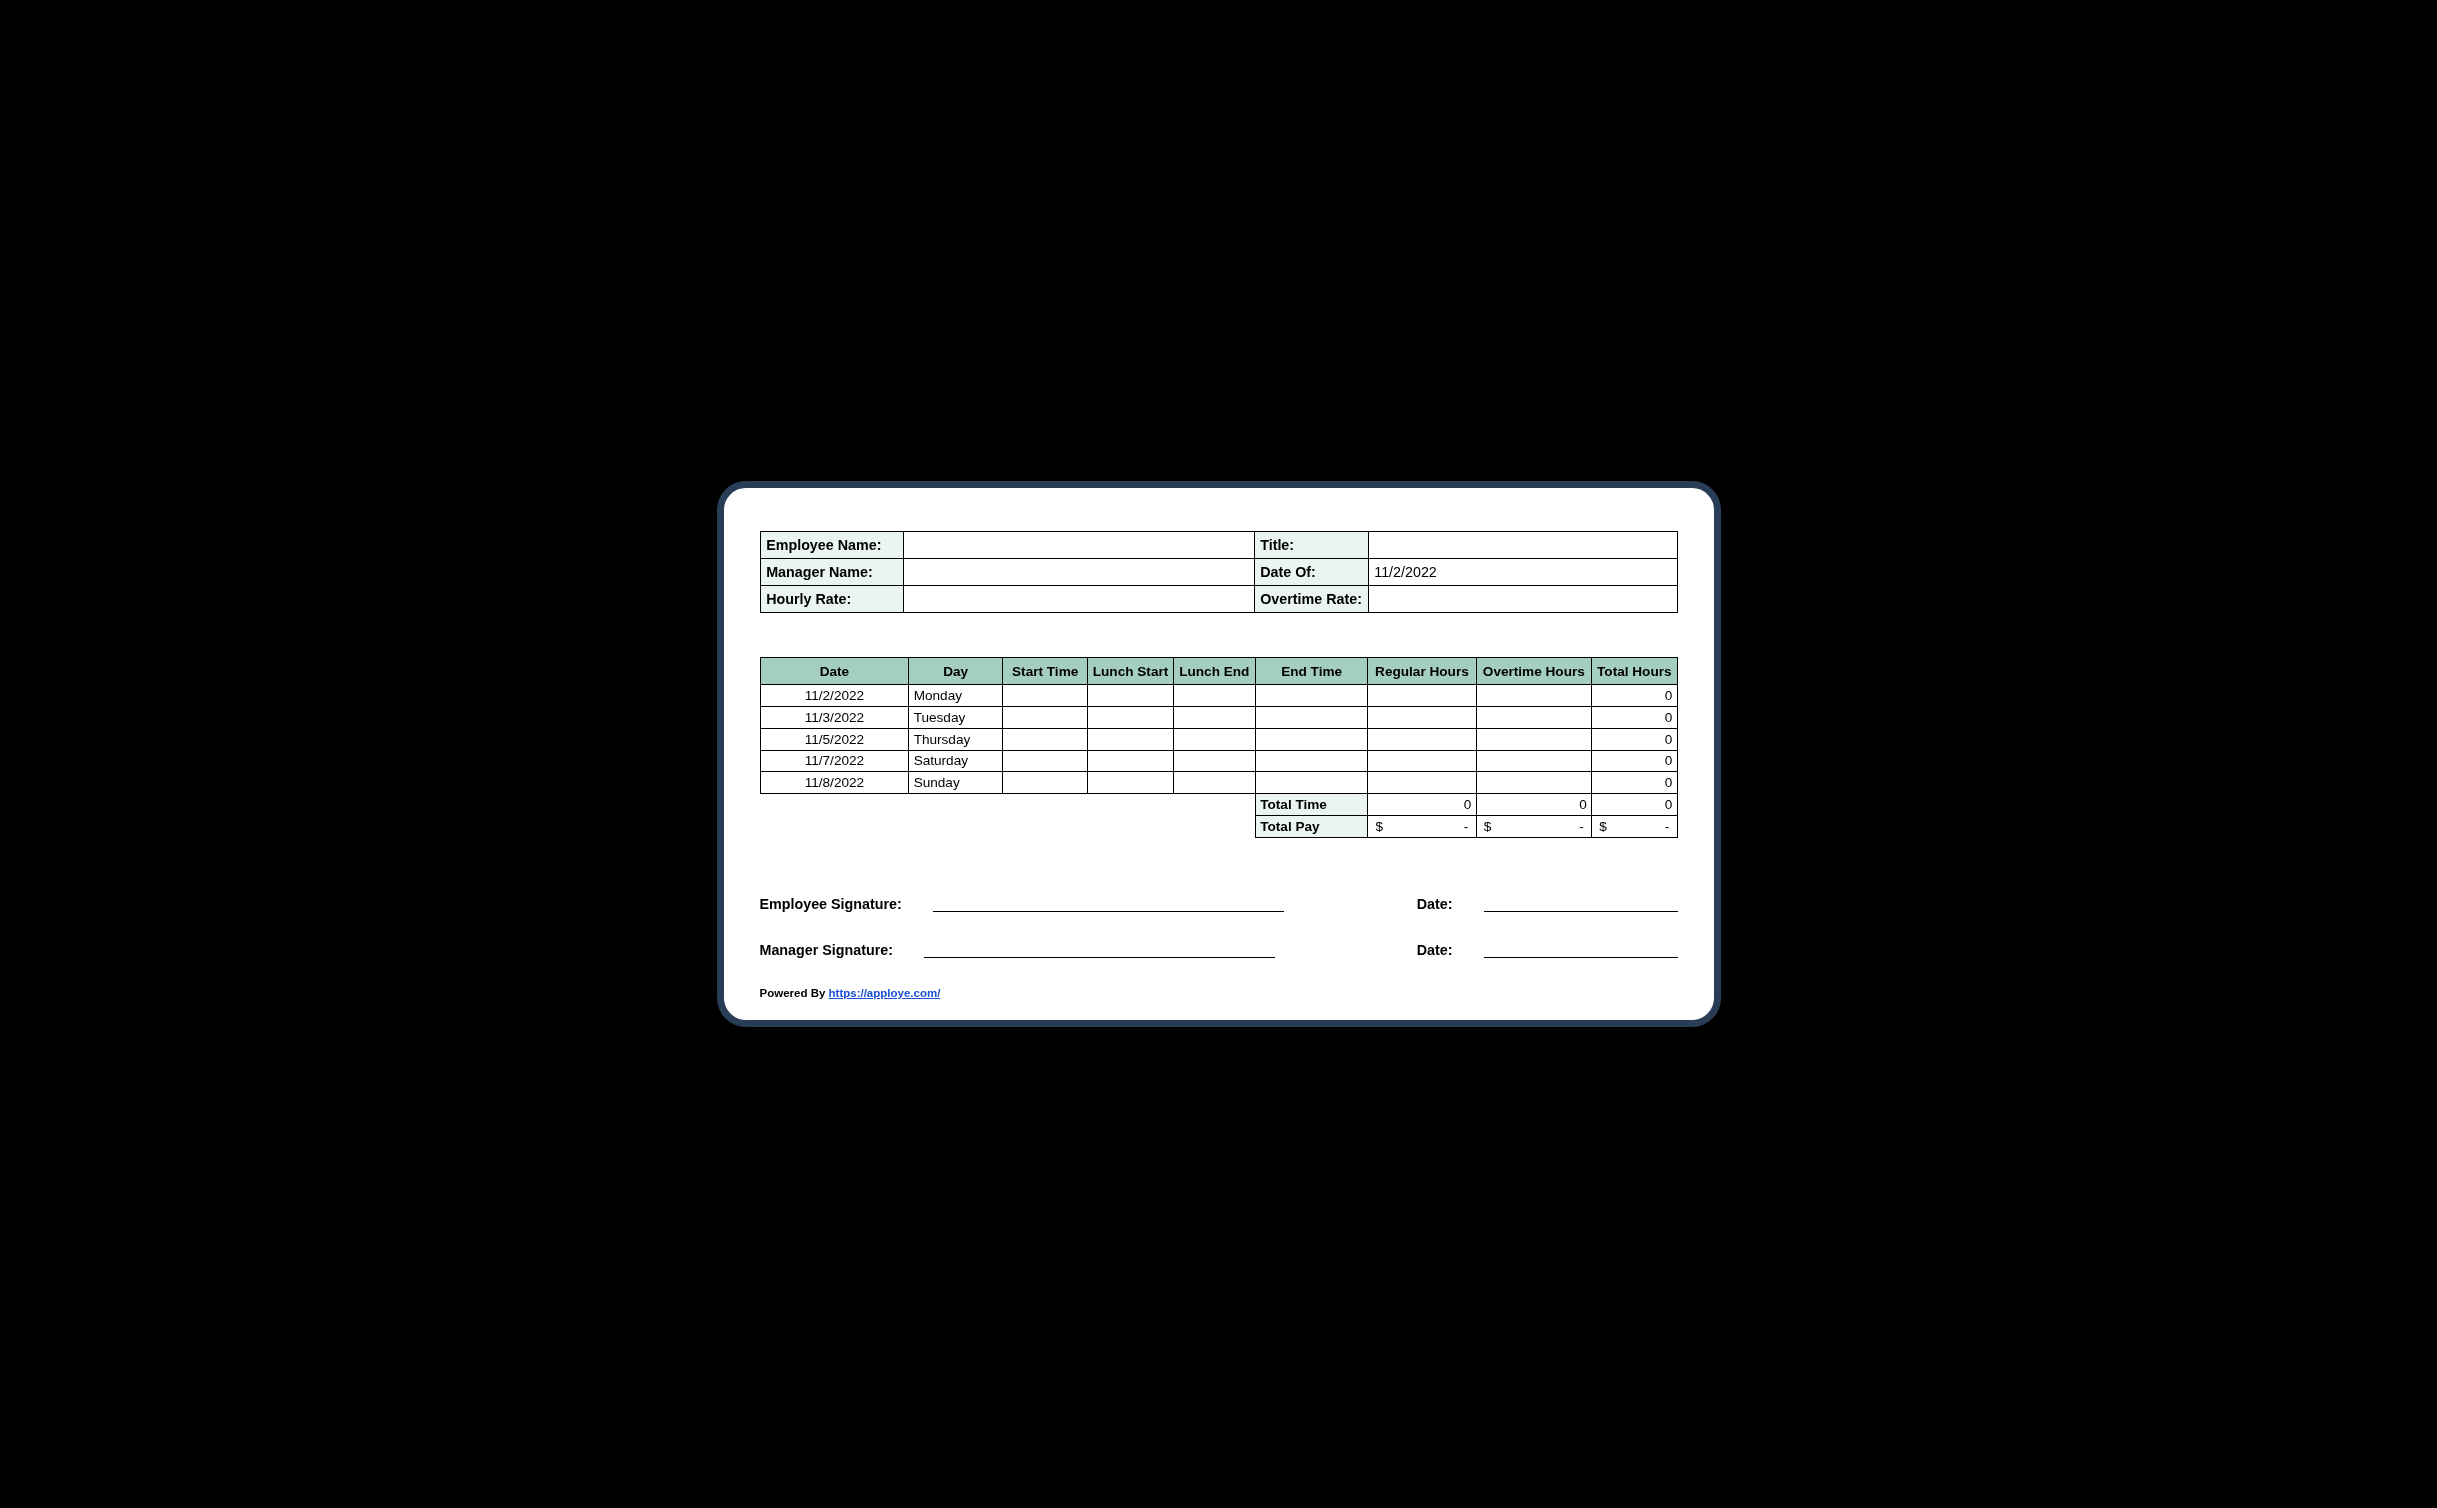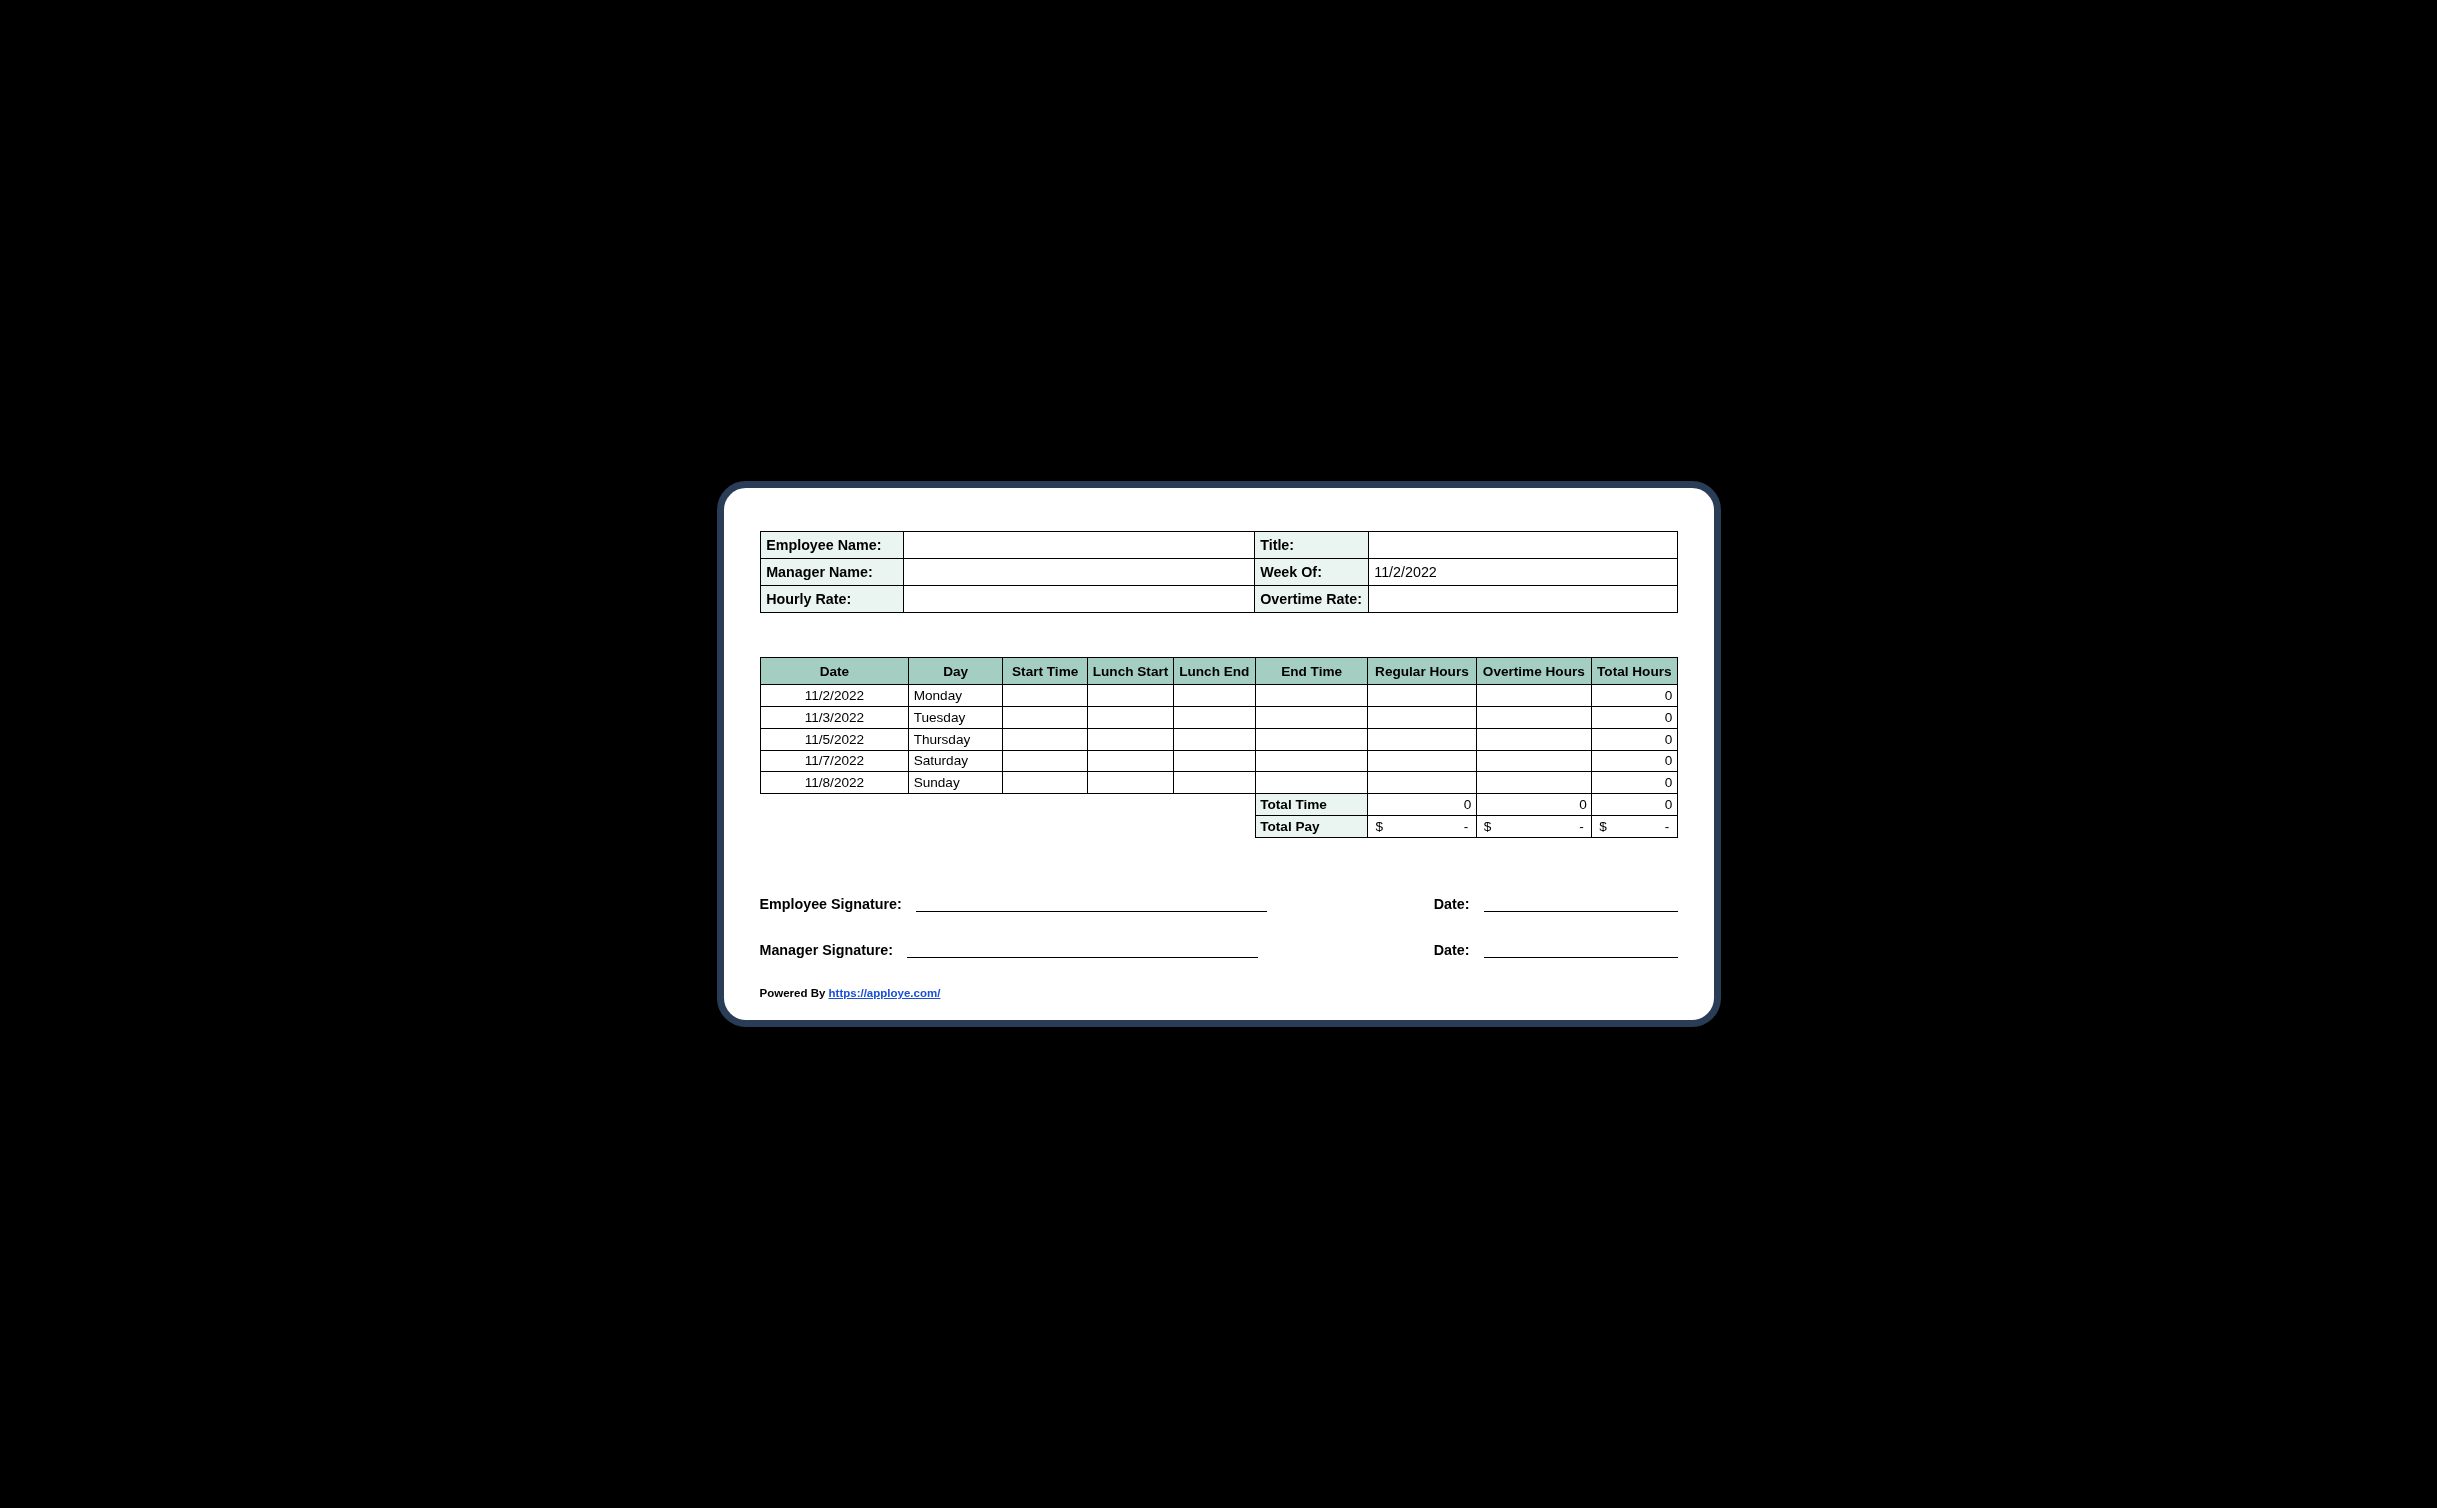--- a/index.html
+++ b/index.html
@@ -81,21 +81,21 @@
     margin-left:19px;
   }
   .pay-cell {
     display:flex;
     justify-content:space-between;
     padding:0 2.9px;
   }
 
   
   .sigs { margin-top:57px; font-size:14.3px; font-weight:bold; }
-  .sig-row { display:flex; align-items:flex-end; margin-bottom:29px; gap:14px;}
+  .sig-row { display:flex; align-items:flex-end; margin-bottom:29px; gap:31px;}
   .sig-label { white-space:nowrap; }
   .sig-line { border-bottom:1.4px solid #000; height:17px; }
   .sig-line.wide { flex:0 0 351px; }
   .spacer { flex:1; }
   .sig-line.narrow { flex:0 0 194px; }
 
   .footer {
     text-align:left;
     font-size:11.5px;
     font-weight:bold;
@@ -124,21 +124,21 @@
     <tbody>
         <tr>
       <td class="label w-label1">Employee Name:</td>
       <td class="w-val1"></td>
       <td class="label w-label2">Title:</td>
       <td class="w-val2"></td>
     </tr>
     <tr>
       <td class="label">Manager Name:</td>
       <td></td>
-      <td class="label">Week Of:</td>
+      <td class="label">Date Of:</td>
       <td>11/2/2022</td>
     </tr>
     <tr>
       <td class="label">Hourly Rate:</td>
       <td></td>
       <td class="label">Overtime Rate:</td>
       <td></td>
     </tr>
   </tbody>
     </table>

